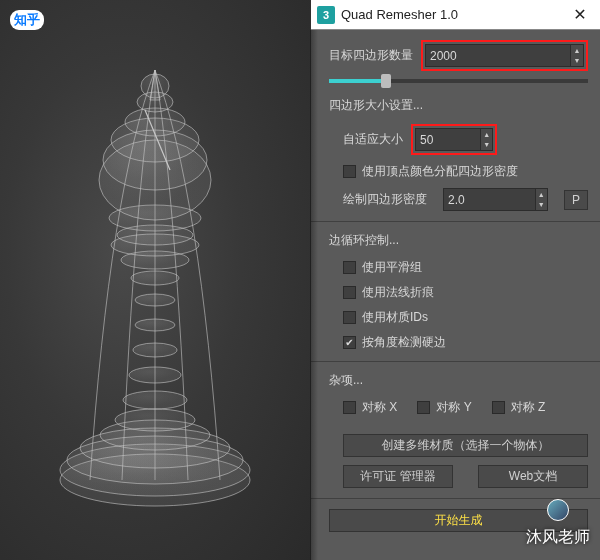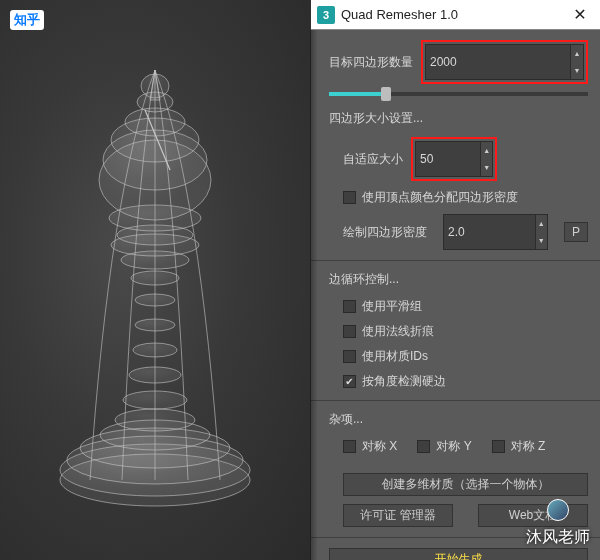--- a/index.html
+++ b/index.html
@@ -1,32 +1,32 @@
 <!DOCTYPE html>
 <html><head>
 <meta charset="utf-8">
 <style>
   * { box-sizing: border-box; margin: 0; padding: 0; }
   body { width: 600px; height: 560px; font-family: "Microsoft YaHei", sans-serif; font-size: 12px; background: #3a3a3a; overflow: hidden; position: relative; }
   .viewport { position: absolute; left: 0; top: 0; width: 310px; height: 560px; background: radial-gradient(ellipse at 40% 45%, #4a4a4a 0%, #383838 45%, #2a2a2a 100%); display:flex; align-items:center; justify-content:center; }
   .bishop { width:210px; height:480px; display:flex; align-items:center; justify-content:center; }
-  .zhihu { position:absolute; left:10px; top:10px; color:#0a7bff; font-size:13px; font-weight:bold; background:#fff; padding:1px 4px; border-radius:3px; }
+  .zhihu { position:absolute; left:10px; top:10px; color:#0a7bff; font-size:13px; font-weight:bold; background:#fff; padding:1px 4px; border-radius:9px; }
   .watermark { position:absolute; right:10px; bottom:12px; color:#fff; font-size:16px; text-shadow:0 0 4px #000; display:flex; align-items:center; gap:6px;flex-direction:column; }
   .watermark .avatar { width:22px; height:22px; border-radius:50%; background:linear-gradient(135deg,#6ab,#346); border:1px solid #fff; }
 
   .panel { position:absolute; right:0; top:0; width:290px; height:560px; background:#5a5a5a; border-left:1px solid #2f2f2f; color:#d8d8d8; }
   .titlebar { height:30px; background:#fff; color:#222; display:flex; align-items:center; padding:0 6px; font-size:13px; border-bottom:1px solid #888; }
   .titlebar .tb-icon { width:18px; height:18px; background:#1ea0a0; color:#fff; font-size:11px; font-weight:bold; display:flex; align-items:center; justify-content:center; border-radius:2px; margin-right:6px; }
   .titlebar .title { flex:1; }
   .titlebar .close { width:28px; text-align:center; font-size:16px; cursor:pointer; }
 
   .panel-body { padding:10px 12px 6px 18px; }
   .row { display:flex; align-items:center; margin-bottom:8px; }
   .label { margin-right:8px; }
-  .spinner { display:flex; align-items:center; background:#3f3f3f; border:1px solid #2c2c2c; height:36px; }
+  .spinner { display:flex; align-items:center; background:#3f3f3f; border:1px solid #2c2c2c; height:23px; }
   .spinner input { background:transparent; border:none; color:#d8d8d8; width:100%; height:100%; padding:0 4px; font-size:12px; outline:none; }
   .spinner .arrows { width:14px; height:100%; display:flex; flex-direction:column; background:#4a4a4a; border-left:1px solid #2c2c2c; }
   .spinner .arrows span { flex:1; font-size:7px; line-height:1; display:flex; align-items:center; justify-content:center; color:#ccc; cursor:pointer; }
   .red-box { border:2px solid #ff1a1a; padding:2px; }
   .slider-track { height:4px; background:#3a3a3a; position:relative; margin:2px 0 14px 0; }
   .slider-fill { position:absolute; left:0; top:0; height:100%; background:#3cd0d0; width:22%; }
   .slider-thumb { position:absolute; top:-5px; left:22%; width:10px; height:14px; background:#bdbdbd; border-radius:2px; transform:translateX(-50%); }
   .section-title { margin:8px 0 10px 0; color:#d8d8d8; }
   .section-title.sub { margin-top:4px; }
   .indent { margin-left:14px; }

